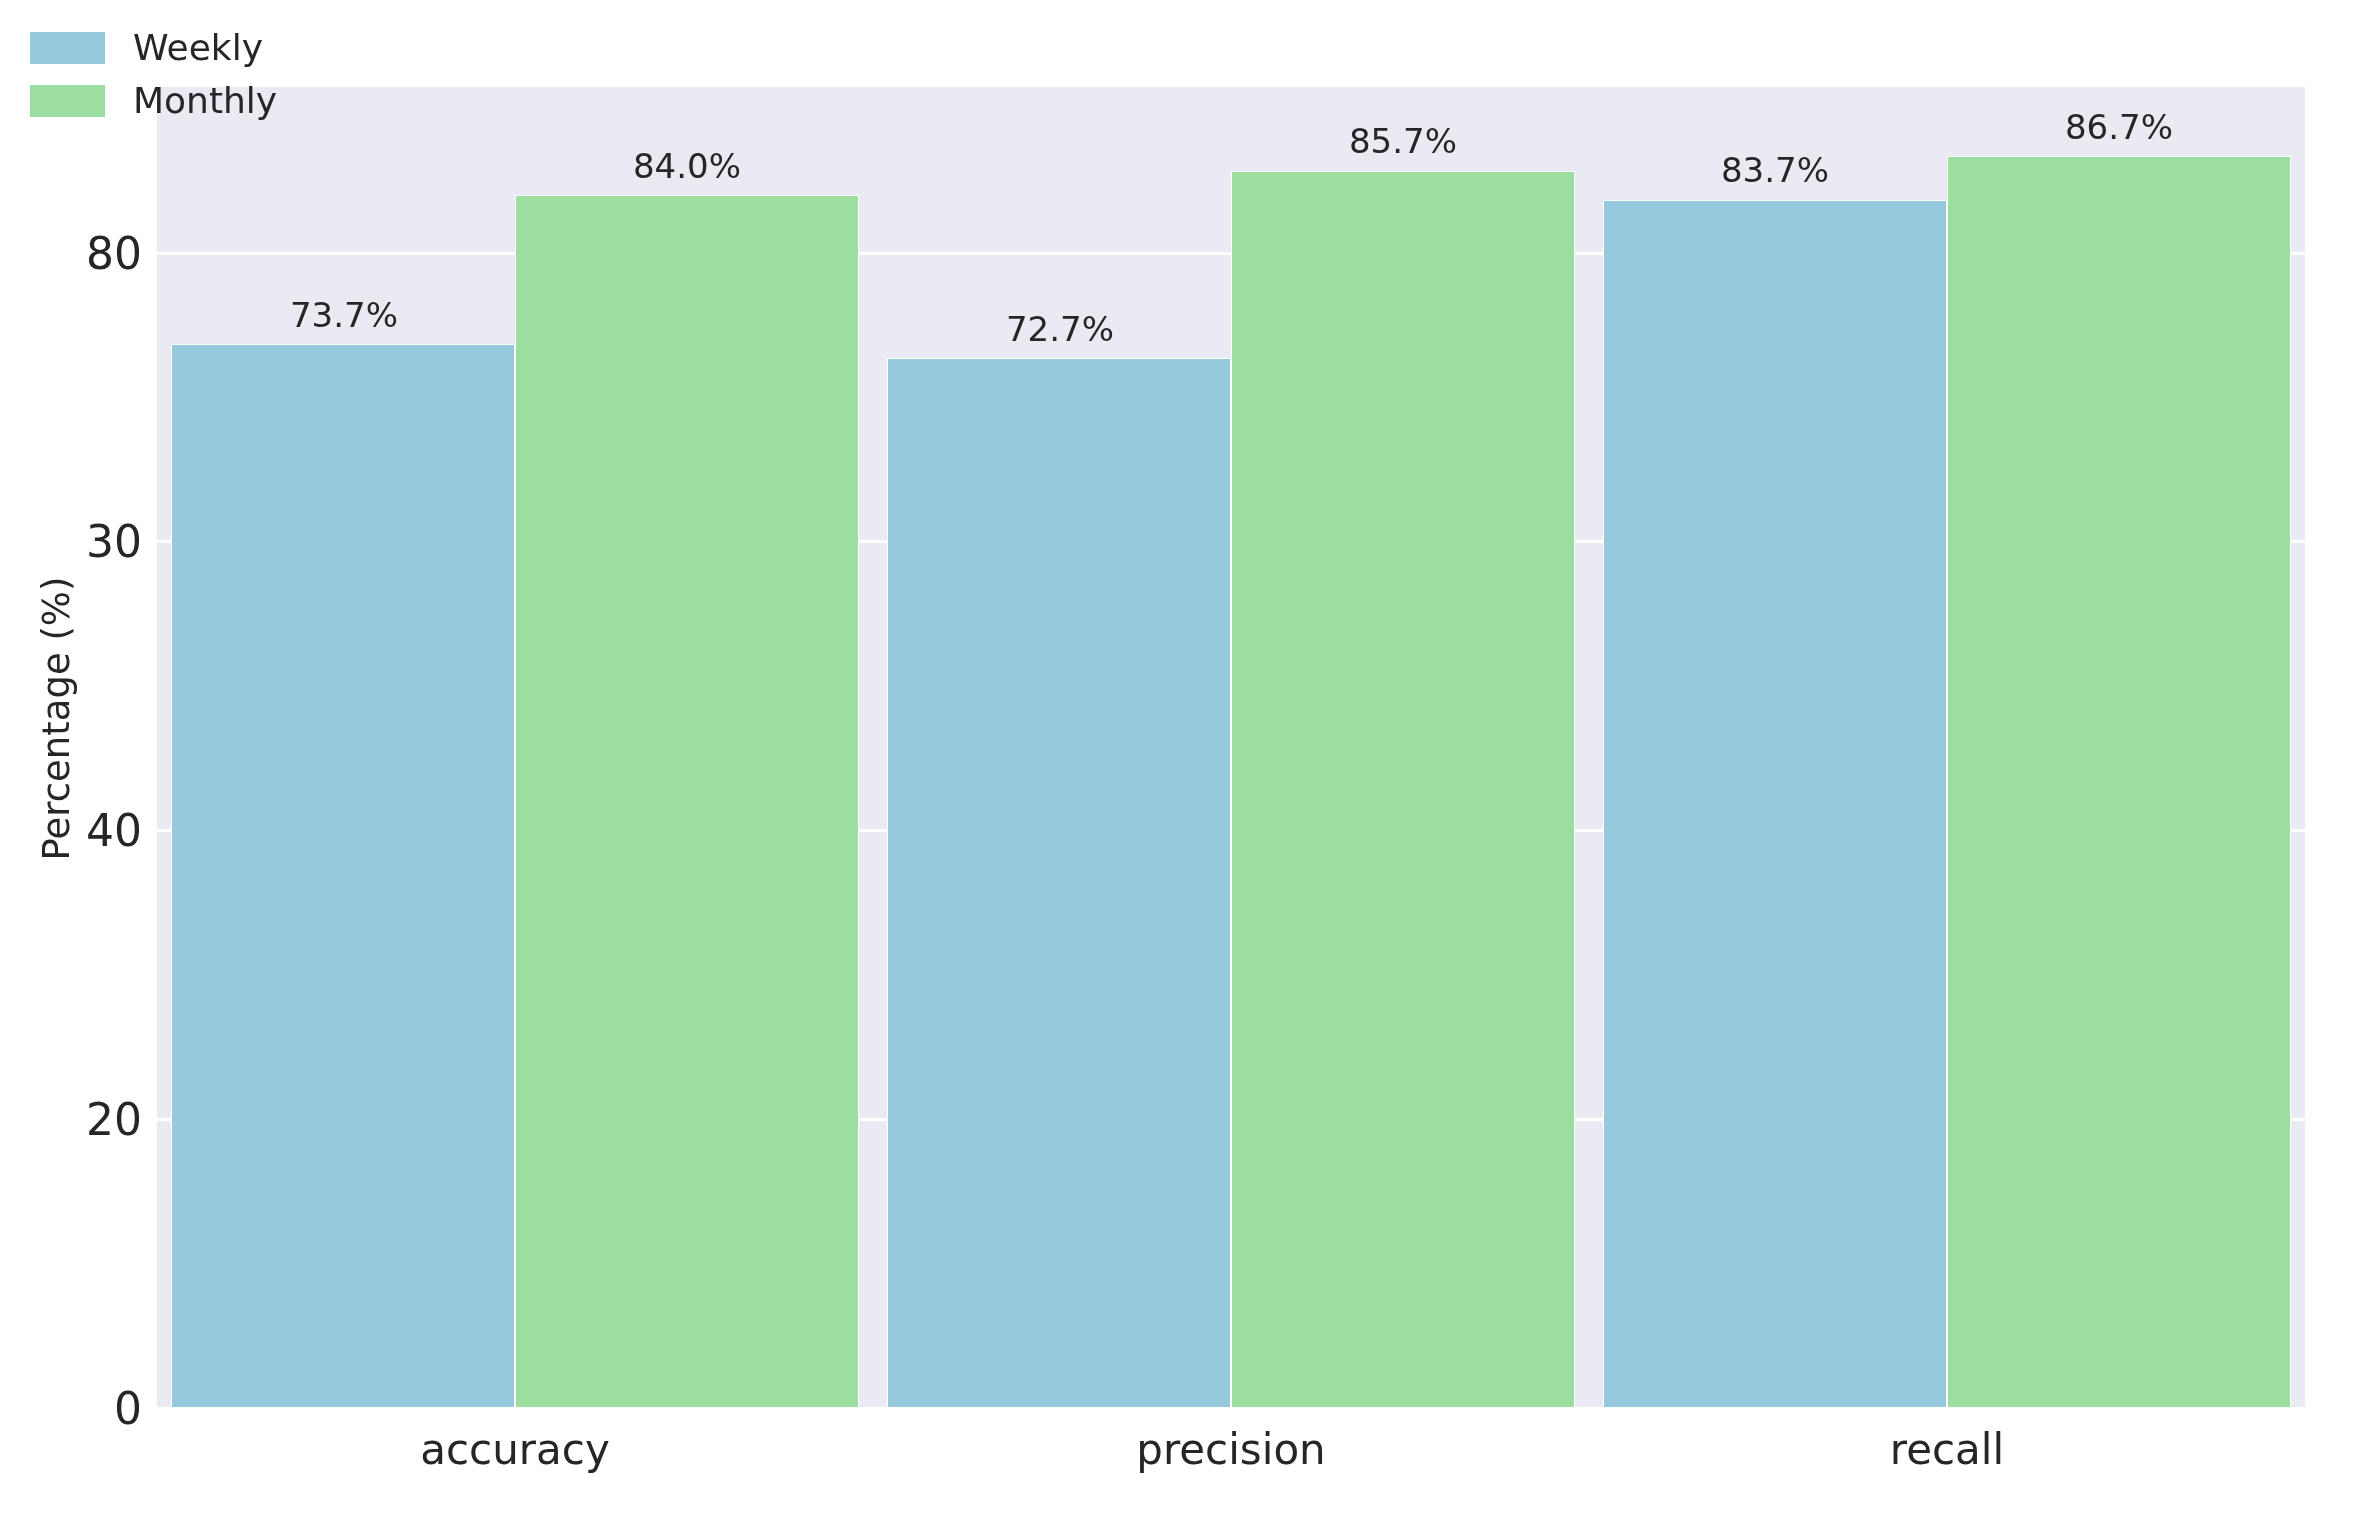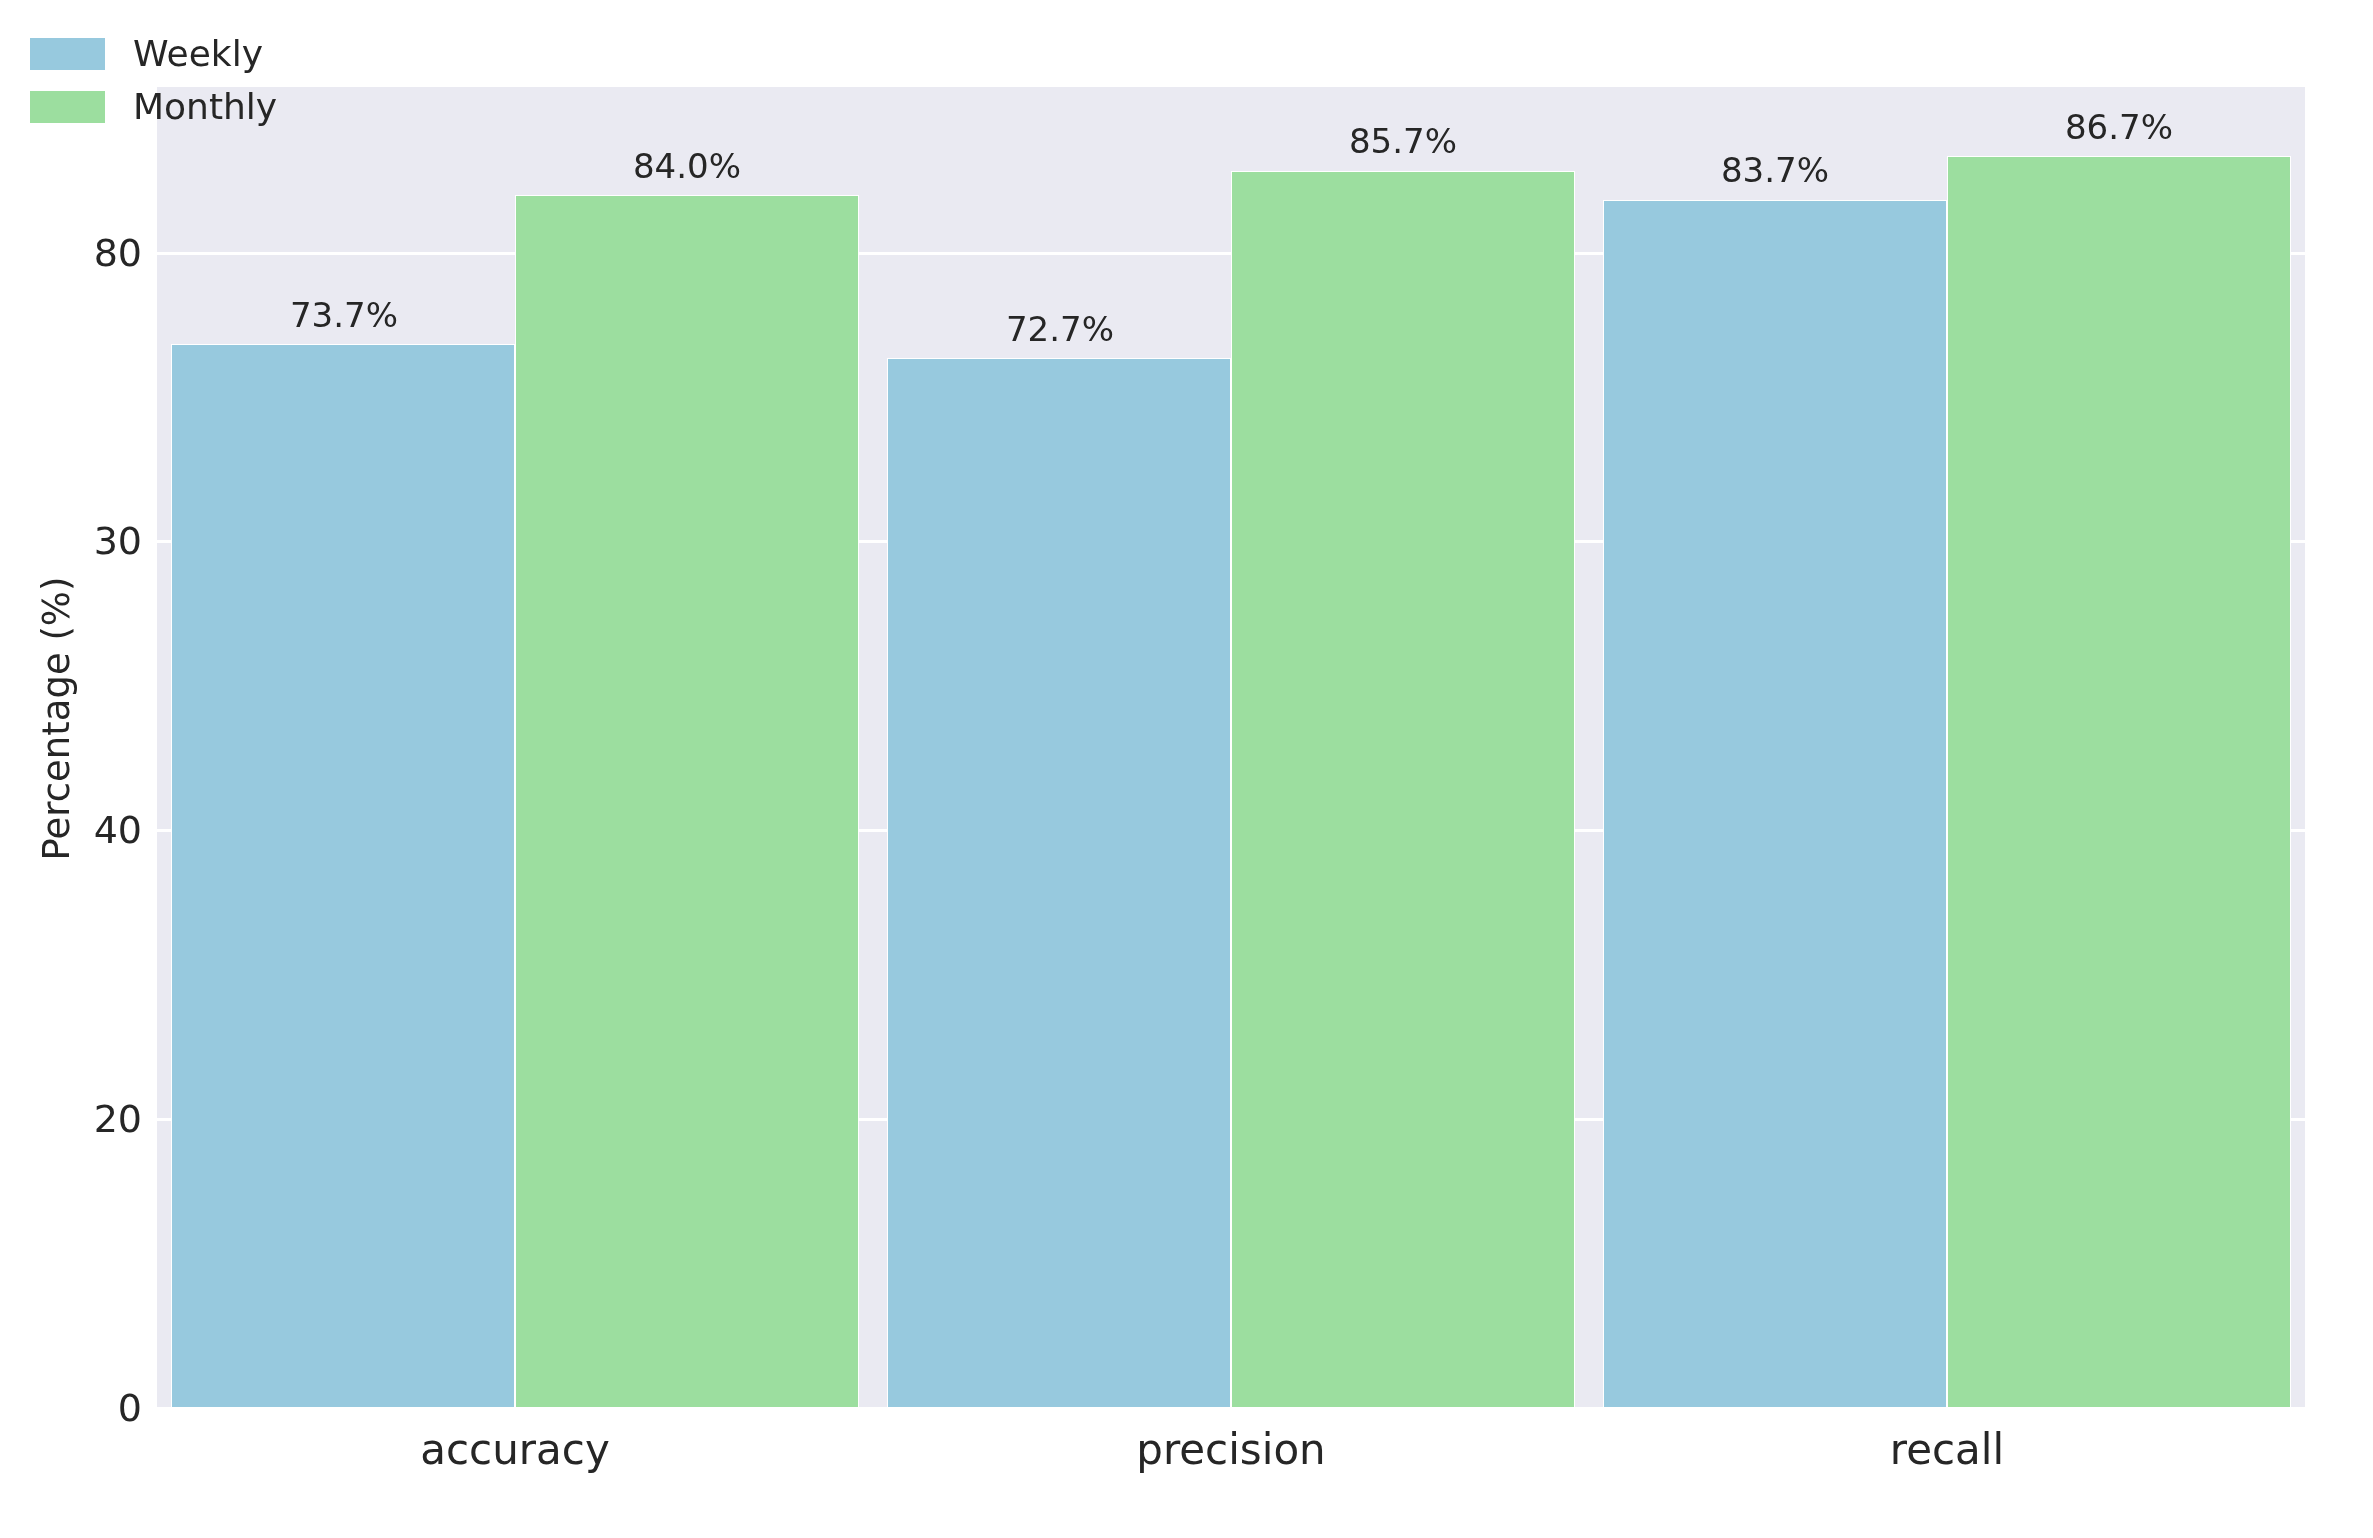--- a/index.html
+++ b/index.html
@@ -77,21 +77,21 @@
     font-size: 34px;
     color: #262626;
     white-space: nowrap;
     font-family: "DejaVu Sans", sans-serif;
   }
   .ytick-wrap {
     position: absolute;
     left: 38px;
     width: 104px;
     text-align: right;
-    font-size: 38px;
+    font-size: 44px;
     color: #262626;
     transform: translateY(-50%);
     font-family: "DejaVu Sans", sans-serif;
   }
 
   
   .xtick-wrap {
     position: absolute;
     top: 1425px;
     text-align: center;
@@ -124,21 +124,20 @@
     transform: rotate(-90deg);
     transform-origin: center center;
     font-family: "DejaVu Sans", sans-serif;
   }
 
   
   .legend {
     position: absolute;
     left: 28px;
     top: 21px;
-    margin-top: 6px;
   }
   .legend-row {
     display: flex;
     align-items: center;
     height: 53px;
   }
   .legend-swatch {
     width: 79px;
     height: 36px;
     border: 2.8px solid #ffffff;

